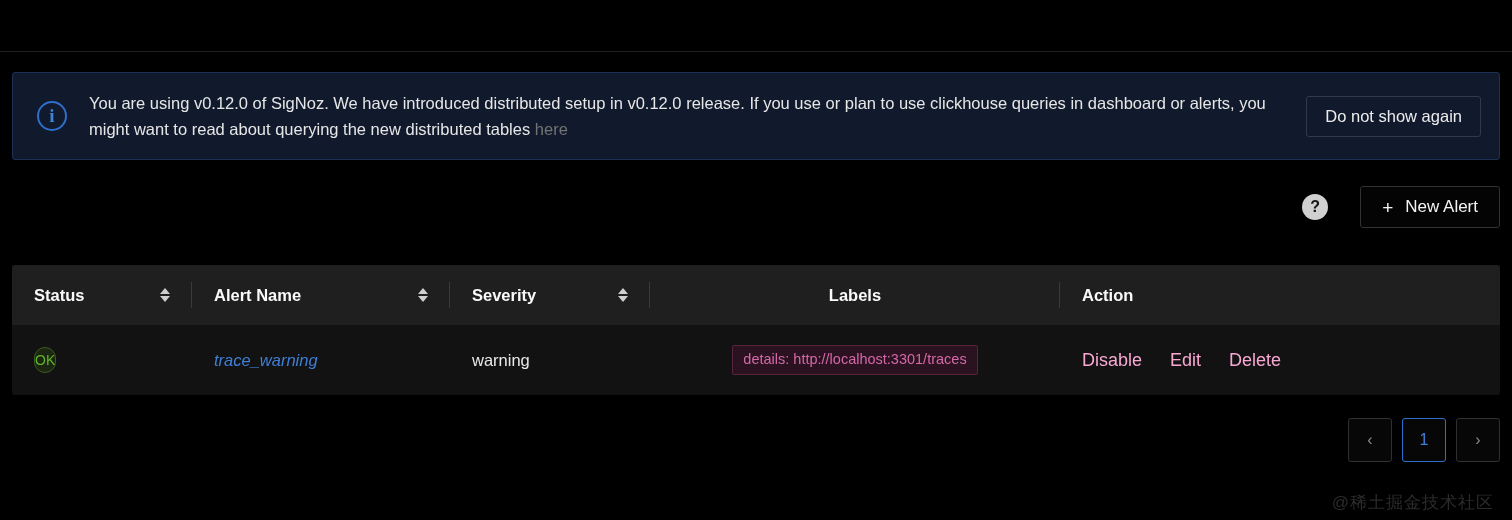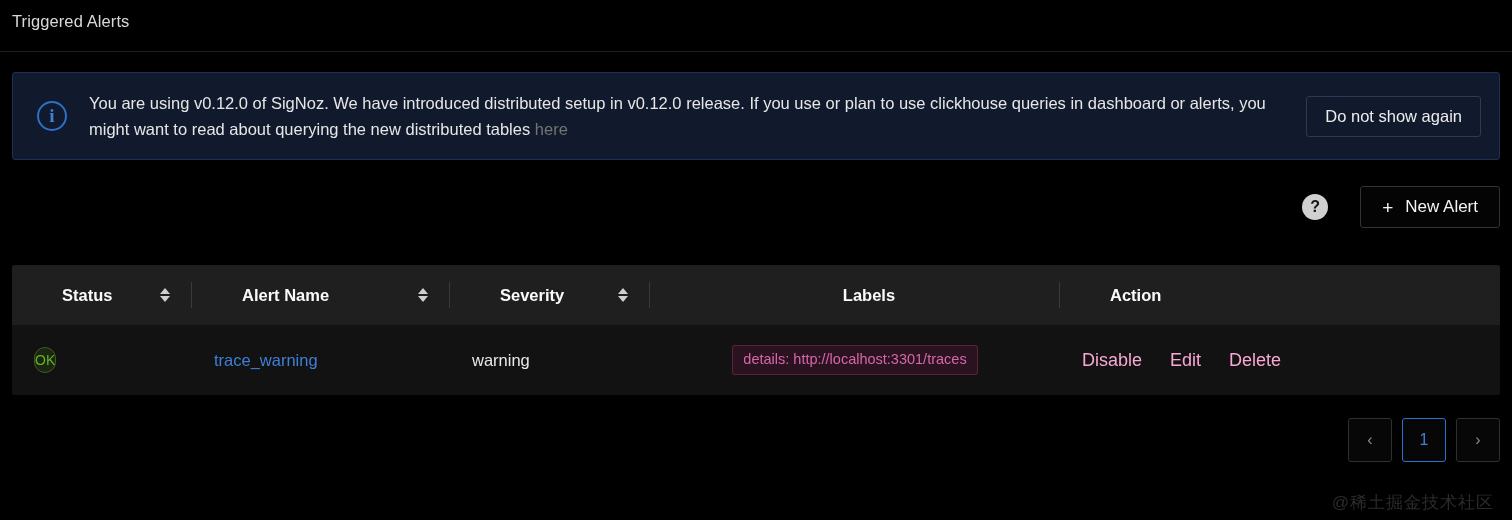--- a/index.html
+++ b/index.html
@@ -153,21 +153,20 @@
     padding: 0 22px;
     position: relative;
     white-space: nowrap;
   }
   thead th.center { text-align: center; }
   thead th .th-inner {
     display: flex;
     align-items: center;
     justify-content: space-between;
     gap: 10px;
-    margin-left: 28px;
   }
   thead th.center .th-inner { justify-content: center; text-align: right; }
   th.divider::after {
     content: "";
     position: absolute;
     right: 0; top: 50%;
     transform: translateY(-50%);
     width: 1px; height: 26px;
     background: #3a3a3a;
   }
@@ -204,20 +203,21 @@
     font-size: 14px;
     padding: 3px 0;
     border-radius: 12px;
     line-height: 1.3;
   }
   .alert-link {
     color: #3f7fd6;
     text-decoration: none;
     font-size: 16.5px;
     cursor: pointer;
+    font-style: italic;
   }
   .label-tag {
     display: inline-block;
     border: 1px solid #58243c;
     background: #2a1220;
     color: #d568a8;
     font-size: 14.5px;
     padding: 4px 10px;
     border-radius: 2px;
     line-height: 1.35;
@@ -263,23 +263,20 @@
     letter-spacing: 1px;
     user-select: none;
   }
 </style>
 </head>
 <body>
 
 <div class="page">
 
   <div class="tabbar">
-    <button class="tab">
-      <span>Triggered Alerts</span>
-    </button>
   </div>
 
   <div class="banner">
     <div class="info-icon">i</div>
     <div class="banner-text">
       <span>You are using v0.12.0 of SigNoz. We have introduced distributed setup in v0.12.0 release. If you use or plan to use clickhouse queries in dashboard or alerts, you might want to read about querying the new distributed tables </span><a href="#">here</a>
     </div>
     <button class="btn-dismiss">Do not show again</button>
   </div>
 

